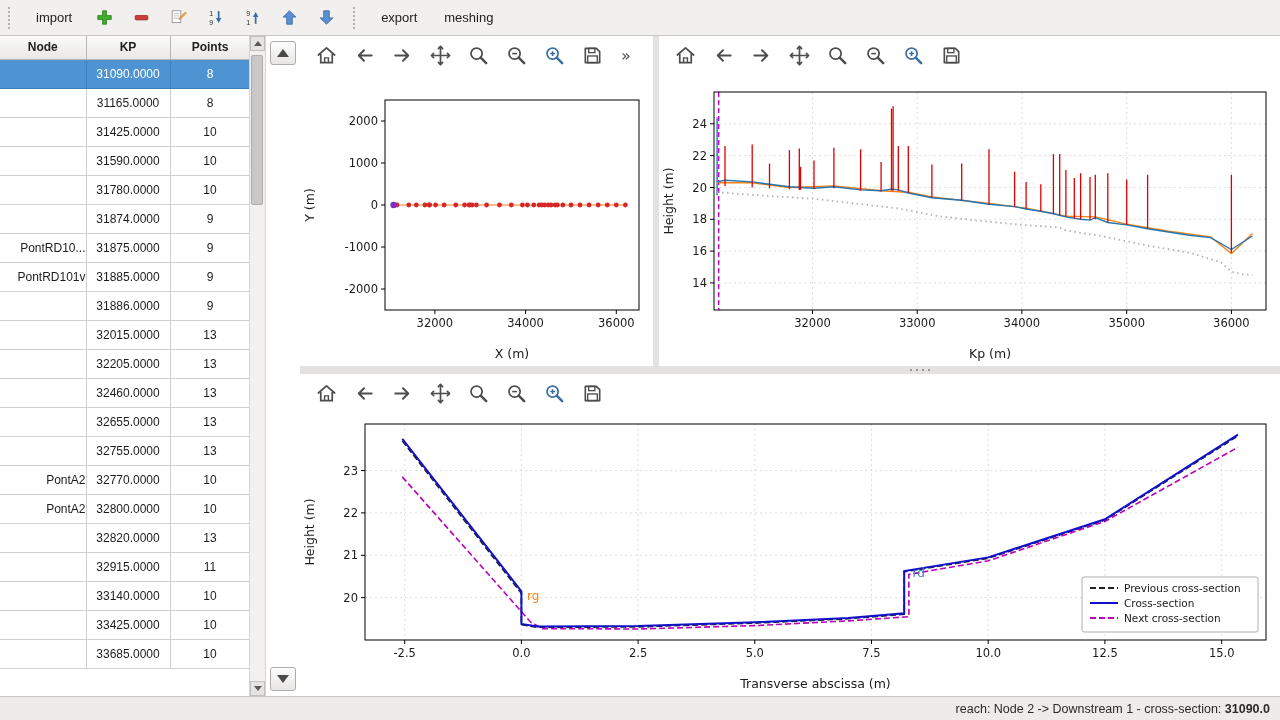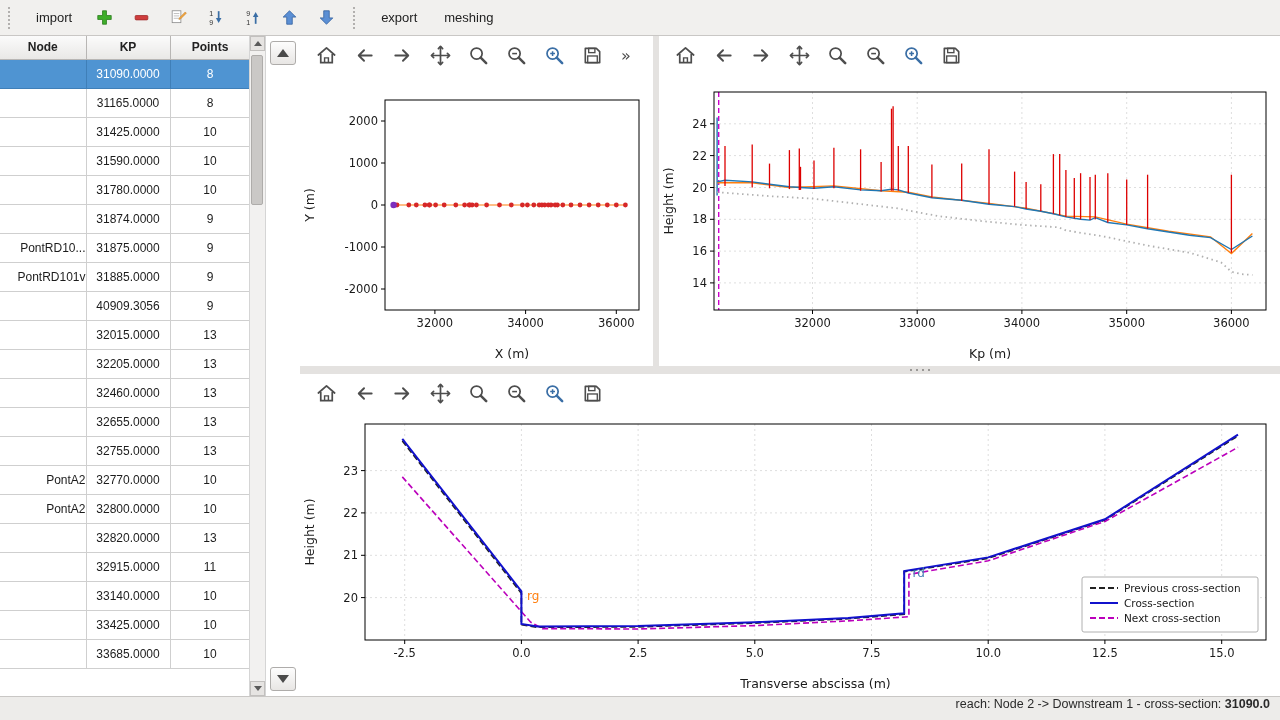--- a/index.html
+++ b/index.html
@@ -57,21 +57,21 @@
       background-image:radial-gradient(circle, #9a9896 1.2px, transparent 1.3px); background-size:6px 4px; }
 
   .mpl-toolbar { height:38px; display:flex; align-items:center; padding-left:12px; gap:10px; background:#ffffff; flex:0 0 auto; }
   .mpl-btn { border:none; background:transparent; width:28px; height:28px; display:flex; align-items:center; justify-content:center; padding:0; }
   .mic { width:23px; height:23px; color:#4d4d4d; }
   .mic.blue { color:#3a6ea5; }
   .mpl-btn.overflow { font-size:16px; color:#4d4d4d; width:20px; font-family:"DejaVu Sans",sans-serif; }
   .panel svg.chart { display:block; font-family:"DejaVu Sans",sans-serif; }
 
   
-  .status-bar { height:24px; flex:0 0 auto; background:#edecea; border-top:1px solid #c9c7c5; display:flex; align-items:flex-start; justify-content:flex-end; padding-right:10px; font-size:12.5px; color:#2a2a2a; }
+  .status-bar { height:24px; flex:0 0 auto; background:#edecea; border-top:1px solid #c9c7c5; display:flex; align-items:center; justify-content:flex-end; padding-right:10px; font-size:12.5px; color:#2a2a2a; }
   .status-bar span { white-space:pre; }
 </style>
 </head>
 <body>
 
 <svg width="0" height="0" style="position:absolute" aria-hidden="true">
   <defs>
     <symbol id="sym-plus" viewBox="0 0 24 24">
         <path d="M9.5 3.5 h5 v6 h6 v5 h-6 v6 h-5 v-6 h-6 v-5 h6 z" fill="#3fae2a" stroke="#2d7d1f" stroke-width="1"></path>
       </symbol>
@@ -238,21 +238,21 @@
                 <td class="c-kp">31875.0000</td>
                 <td class="c-points">9</td>
               </tr>
               <tr>
                 <td class="c-name">PontRD101v</td>
                 <td class="c-kp">31885.0000</td>
                 <td class="c-points">9</td>
               </tr>
               <tr>
                 <td class="c-name"></td>
-                <td class="c-kp">40909.3056</td>
+                <td class="c-kp">31886.0000</td>
                 <td class="c-points">9</td>
               </tr>
               <tr>
                 <td class="c-name"></td>
                 <td class="c-kp">32015.0000</td>
                 <td class="c-points">13</td>
               </tr>
               <tr>
                 <td class="c-name"></td>
                 <td class="c-kp">32205.0000</td>

